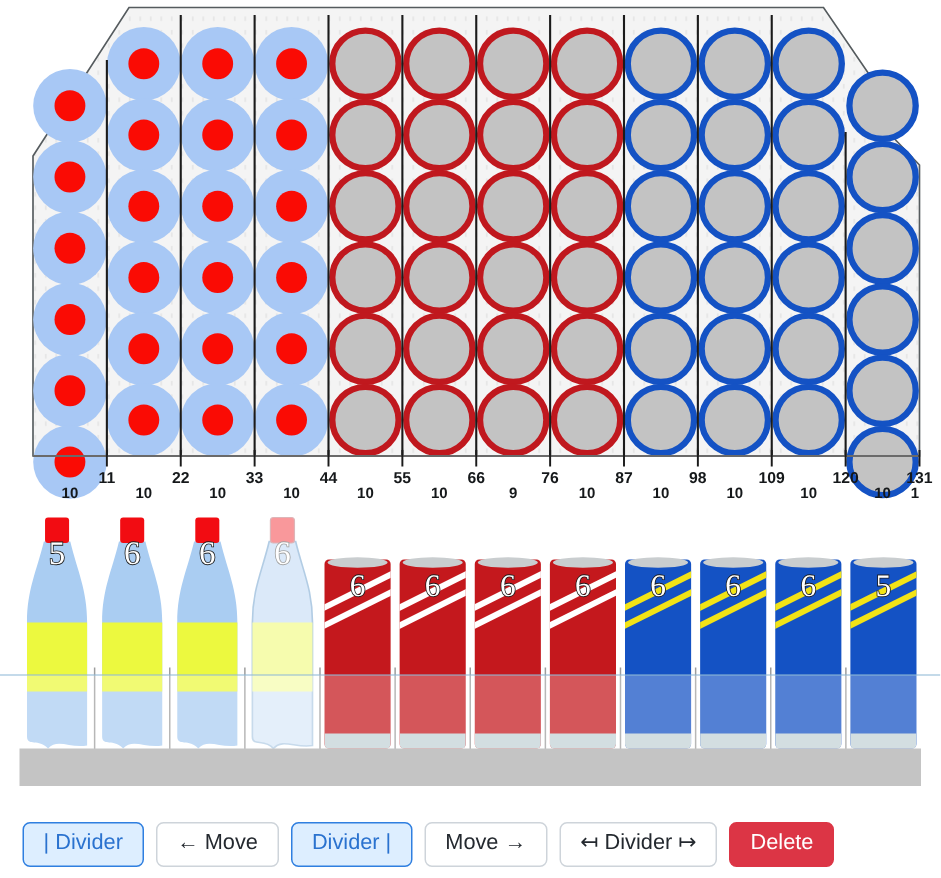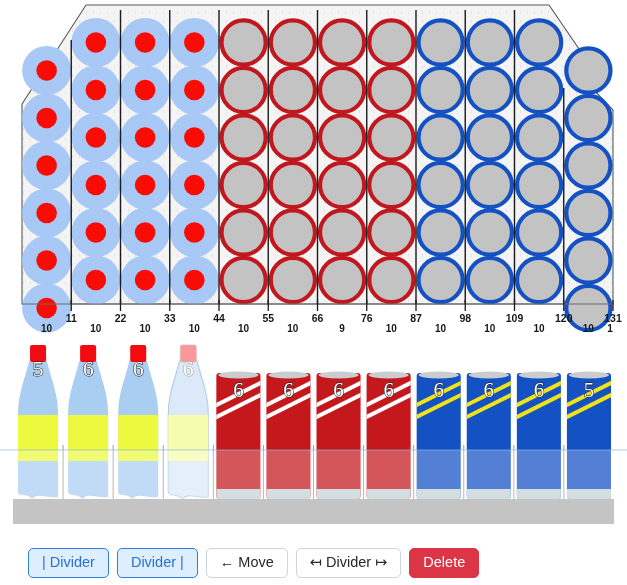--- a/index.html
+++ b/index.html
@@ -18,21 +18,21 @@
 
   
   #frontview { position: absolute; left: 0; top: 337px; width: 627px; height: 190px; }
   #frontview svg { display: block; }
 
   
   #toolbar {
     position: absolute; left: 0; top: 540px;
     width: 627px; height: 45px;
     display: flex; align-items: center;
-    gap: 8px; padding-left: 28px;
+    gap: 8px; padding-left: 15px;
   }
   .btn {
     display: inline-flex; align-items: center; justify-content: center;
     gap: 6px;
     height: 30px; padding: 0 13px;
     border-radius: 5px;
     font-size: 14.5px; line-height: 1;
     font-family: "Liberation Sans", sans-serif;
     cursor: pointer; white-space: nowrap;
     user-select: none;
@@ -380,25 +380,28 @@
           <line x1="0" y1="113" x2="627" y2="113" stroke="#8fb9d6" stroke-width="1" opacity="0.7"></line>
         </g>
       <rect id="fv-floor" x="13" y="162" width="601" height="25" fill="#c4c4c4"></rect>
     </svg>
   </div>
 
   <div id="toolbar">
     <button class="btn btn-divider">
       <span>| Divider</span>
     </button>
+    <button class="btn btn-plain">
+      <span>← Move</span>
+    </button>
     <button class="btn btn-divider">
       <span>Divider |</span>
     </button>
     <button class="btn btn-plain">
-      <span>← Move</span>
+      <span>Move →</span>
     </button>
     <button class="btn btn-plain">
       <span>↤ Divider ↦</span>
     </button>
     <button class="btn btn-danger">
       <span>Delete</span>
     </button>
   </div>
 </div>
 

